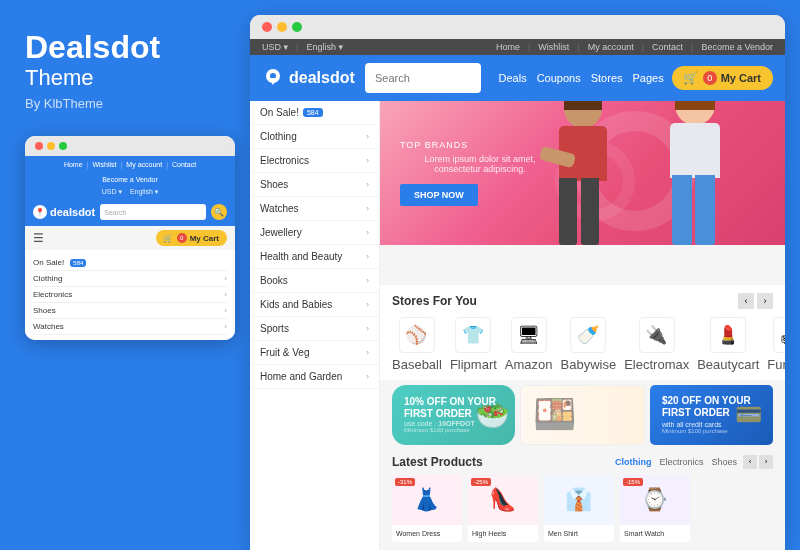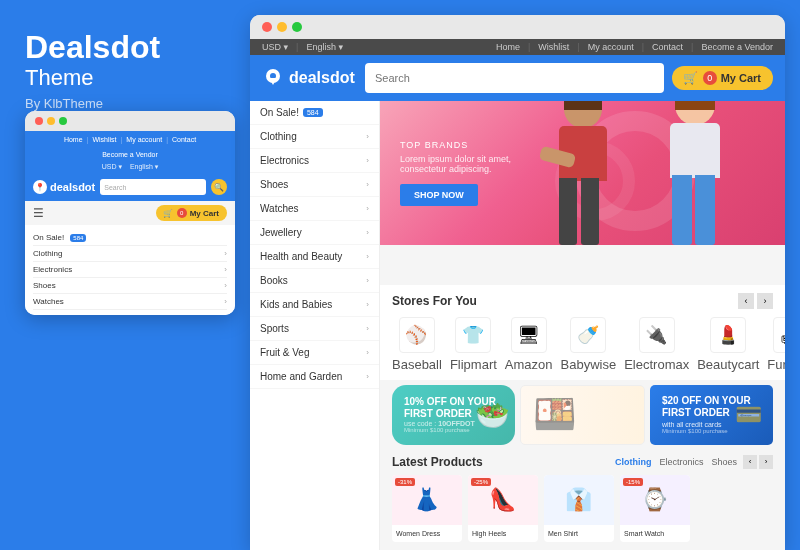--- a/index.html
+++ b/index.html
@@ -31,20 +31,21 @@
     }
     .brand-subtitle {
       font-size: 22px;
       font-weight: 400;
       color: #fff;
       margin-bottom: 5px;
     }
     .brand-by {
       font-size: 13px;
       color: rgba(255,255,255,0.75);
+      margin-bottom: 25px;
     }
 
     
     .mini-browser {
       background: #fff;
       border-radius: 10px;
       width: 210px;
       overflow: hidden;
       box-shadow: 0 4px 20px rgba(0,0,0,0.25);
     }
@@ -353,20 +354,21 @@
       text-transform: uppercase;
       line-height: 1.1;
       margin-bottom: 6px;
       text-shadow: 1px 1px 2px rgba(0,0,0,0.2);
     }
     .hero-desc {
       font-size: 9px;
       color: rgba(255,255,255,0.85);
       margin-bottom: 10px;
       max-width: 160px;
+      text-align: center;
     }
     .hero-btn {
       background: #2b7de9;
       color: #fff;
       border: none;
       padding: 6px 14px;
       font-size: 9px;
       font-weight: 700;
       text-transform: uppercase;
       cursor: pointer;
@@ -706,20 +708,26 @@
           <circle cx="11" cy="9" r="3" fill="#2b7de9"></circle>
           <polygon points="11,18 7,11 15,11" fill="white"></polygon>
         </svg>
       </div>
       <span class="logo-text">dealsdot</span>
     </div>
     <div class="site-search">
       <input type="text" placeholder="Search" style="">
 
     </div>
+    <div class="nav-links">
+      <a class="nav-link">Deals</a>
+      <a class="nav-link">Coupons</a>
+      <a class="nav-link">Stores</a>
+      <a class="nav-link">Pages</a>
+    </div>
     <div class="cart-btn">
       <span class="cart-btn-icon">🛒</span>
       <span class="cart-btn-count">0</span>
       <span class="cart-btn-label">My Cart</span>
     </div>
   </div>
 
   <div class="main-content">
 
     <div class="sidebar">

